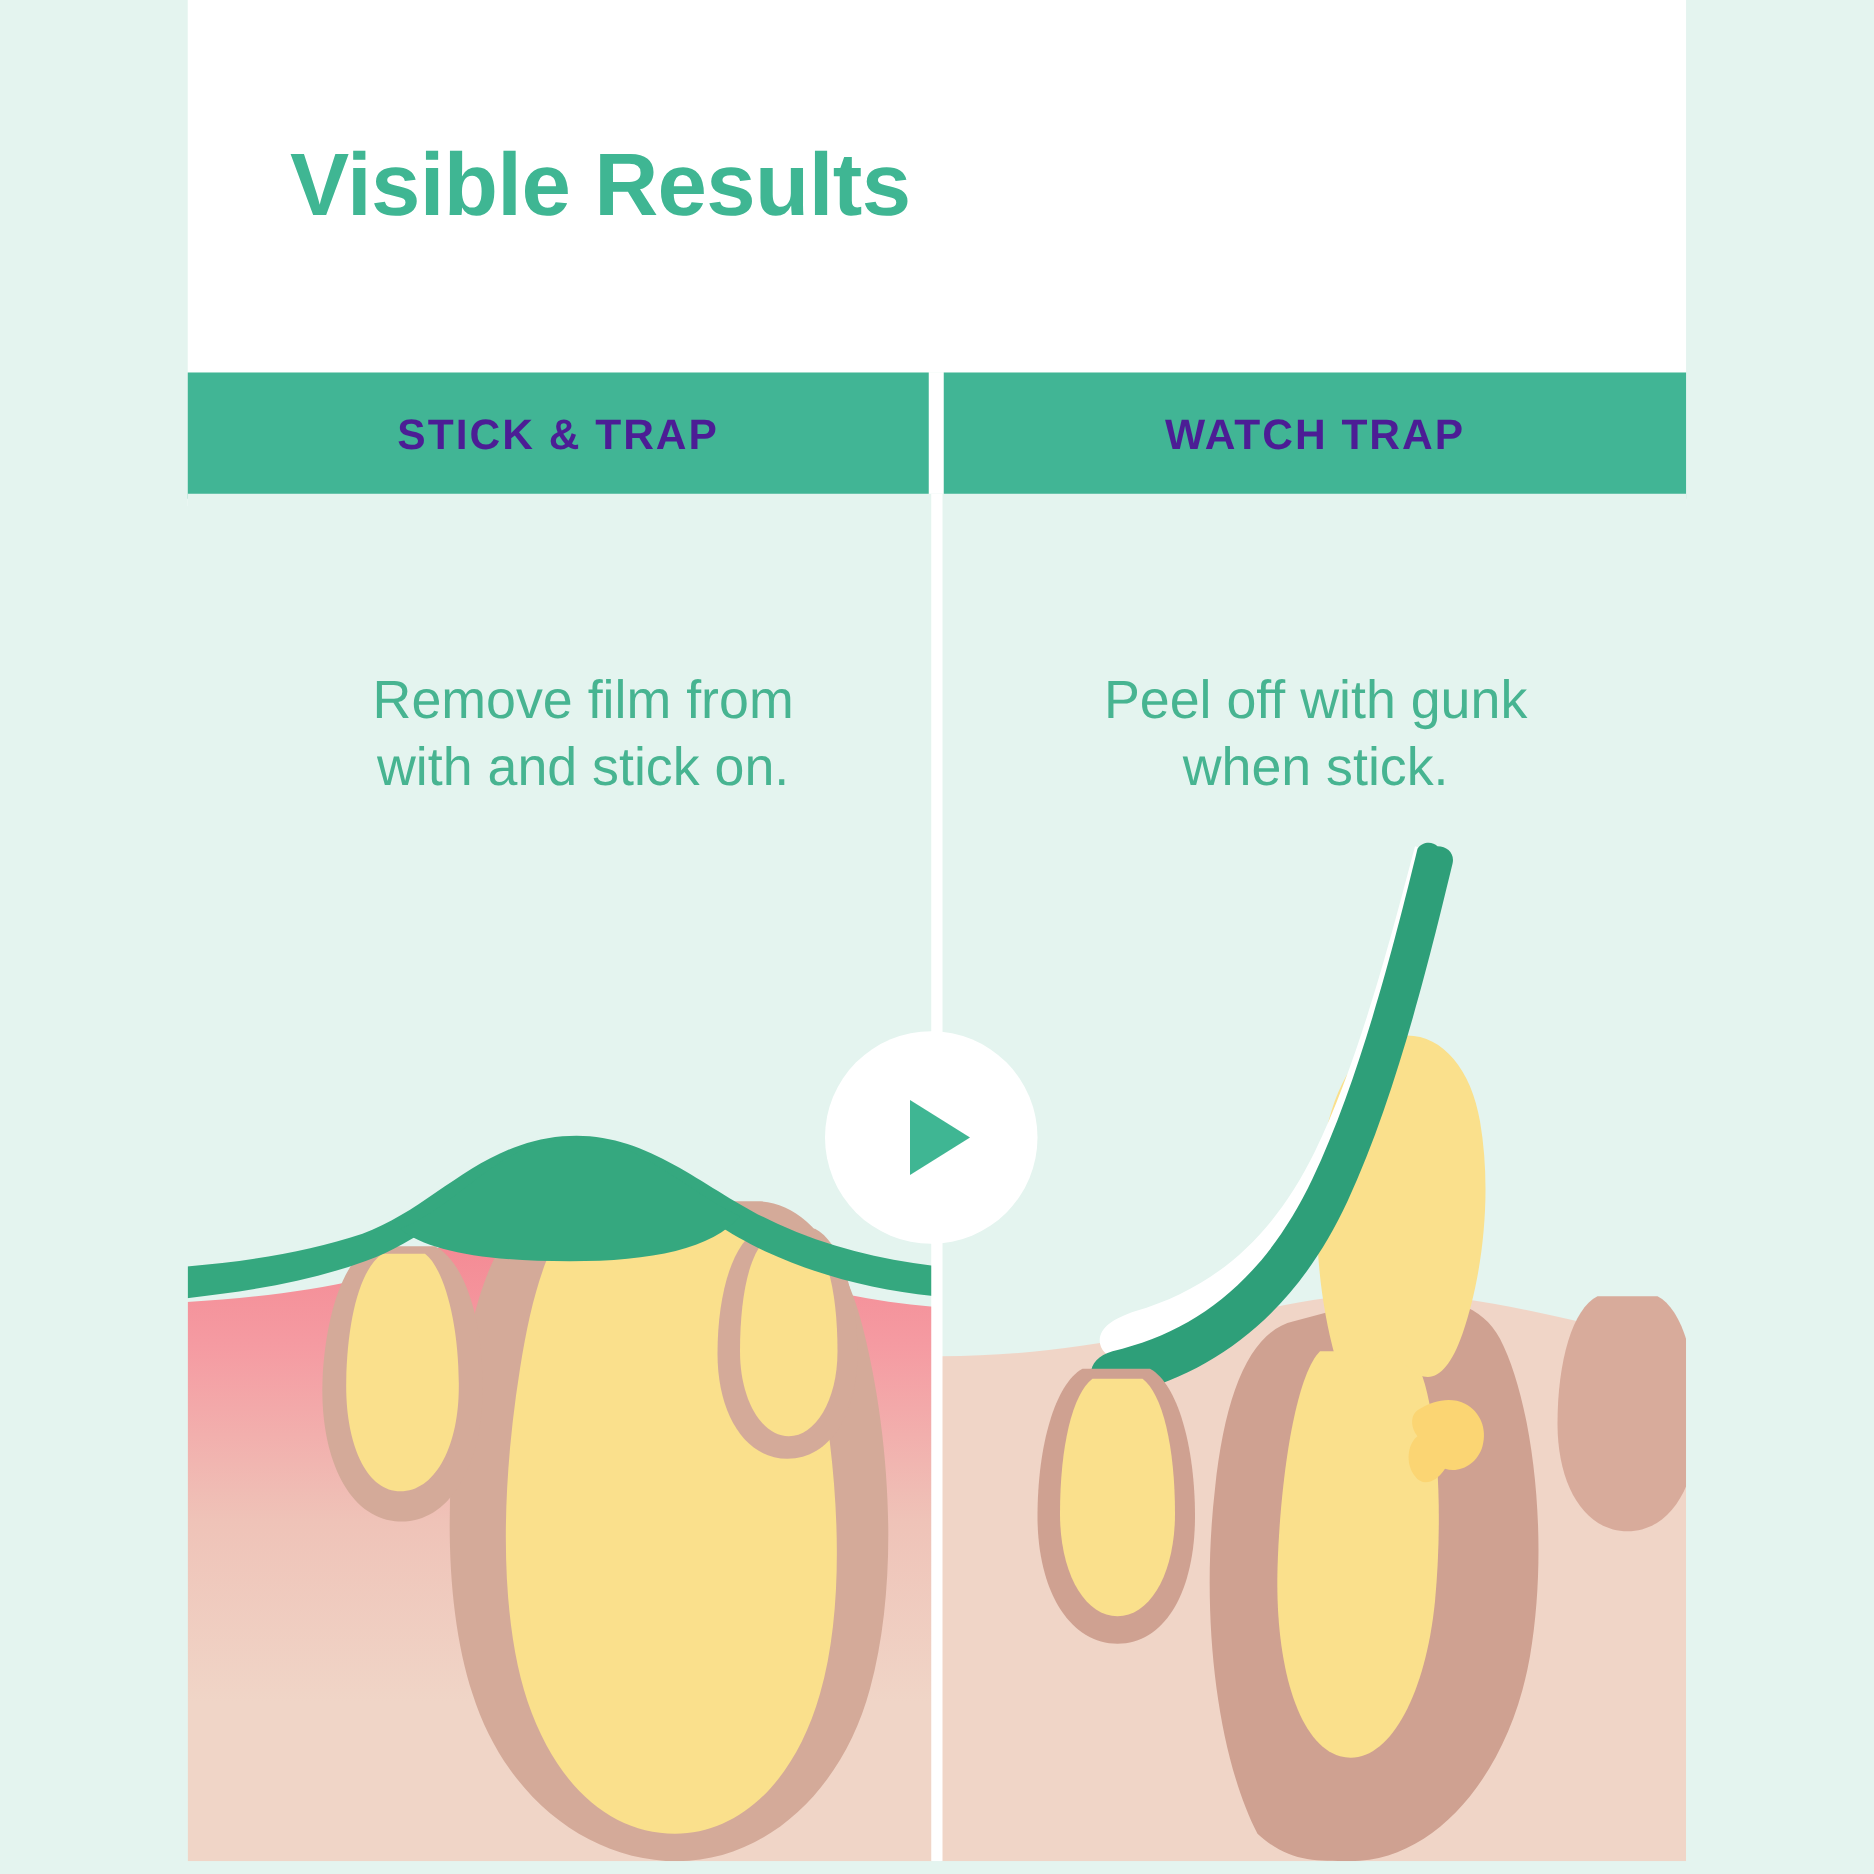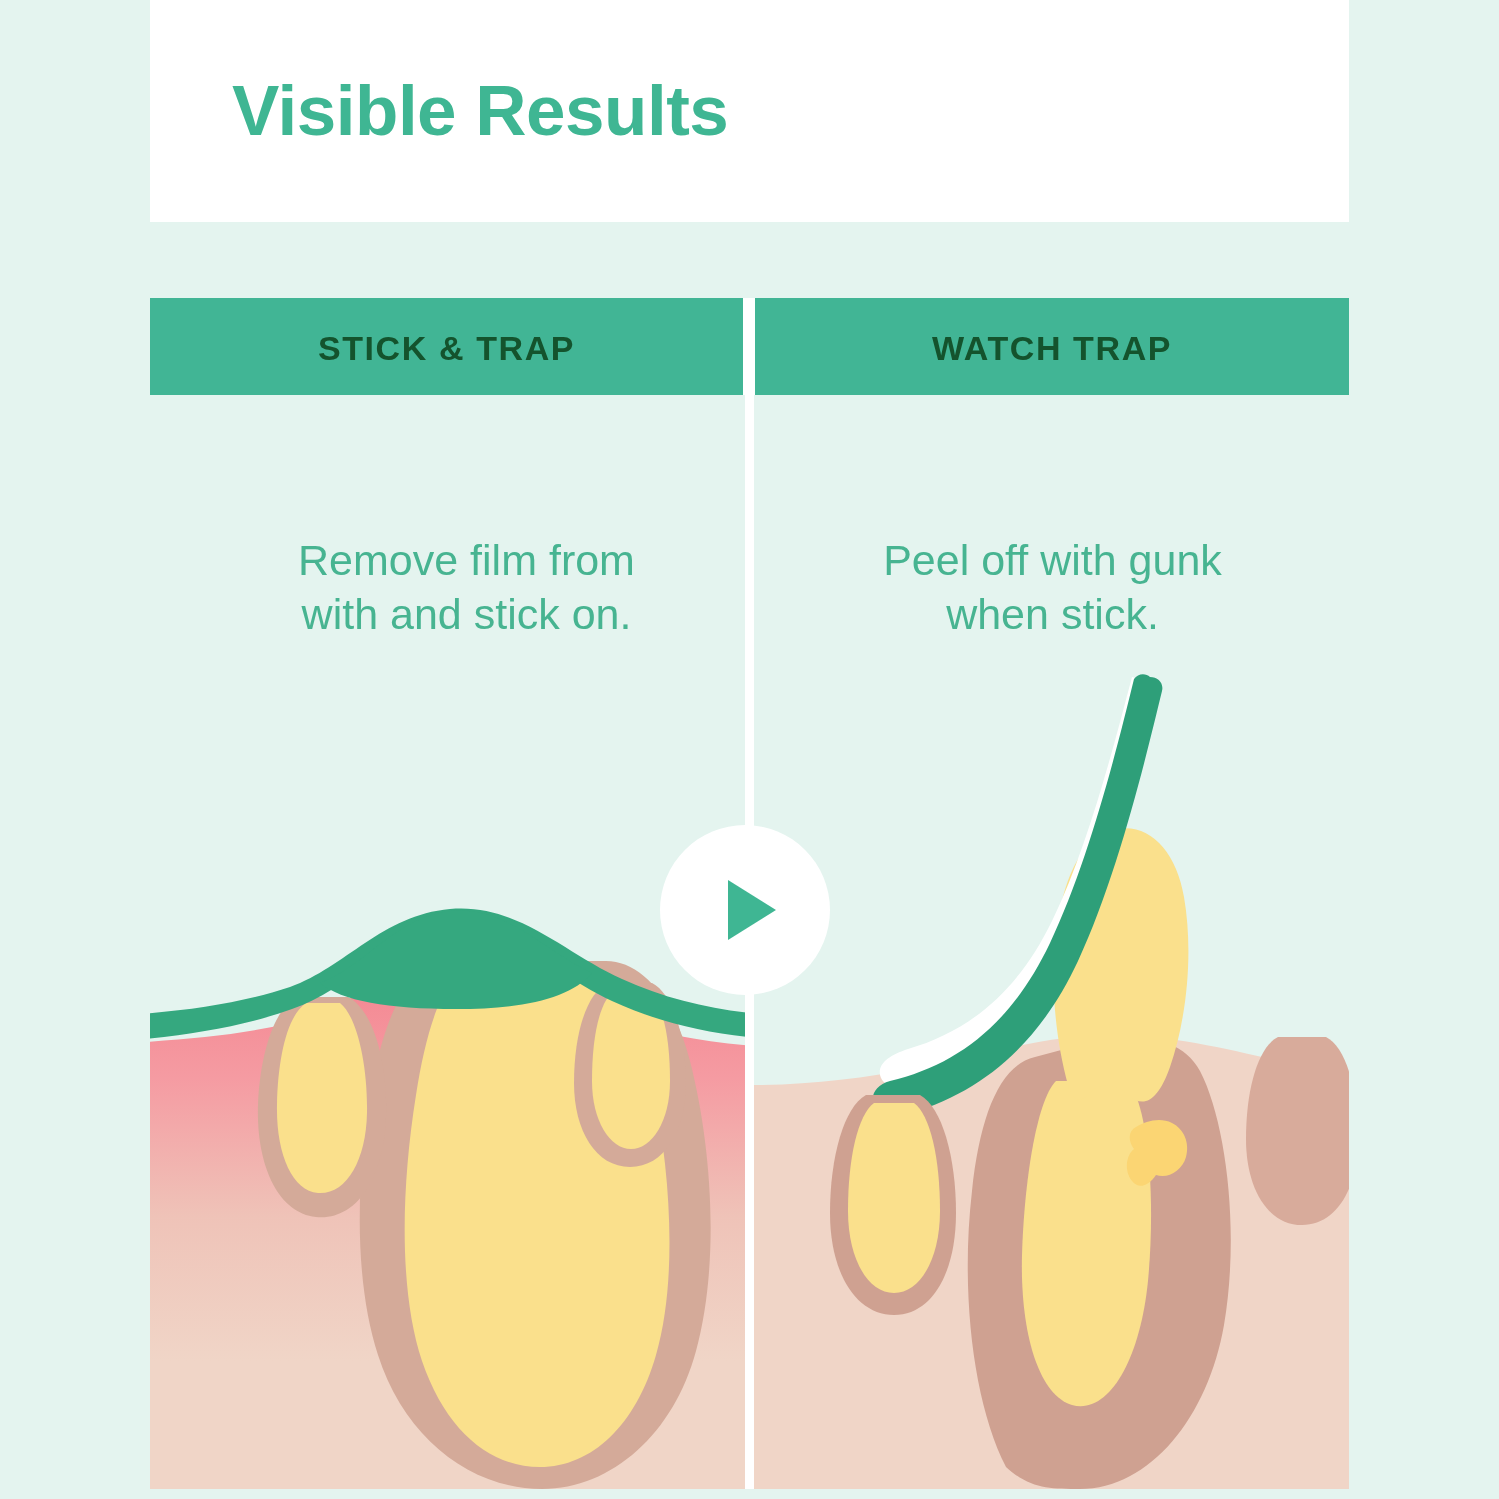--- a/index.html
+++ b/index.html
@@ -29,21 +29,21 @@
     width: 1199px;
     height: 1499px;
     overflow: hidden;
   }
 
   
   .title-block {
     position: absolute;
     left: 0; top: 0;
     width: 1199px;
-    height: 222px;
+    height: 298px;
     background: #ffffff;
     box-sizing: border-box;
     padding-left: 82px;
     display: flex;
     flex-direction: column;
     justify-content: center;
   }
   .title-line {
     color: #3fb693;
     font-family: "Liberation Sans", sans-serif;
@@ -67,21 +67,21 @@
     top: 0;
     height: 101px;
     background: #41b595;
     display: flex;
     align-items: center;
     justify-content: center;
   }
   .headbar.left  { left: 0px;   width: 593px; }
   .headbar.right { left: 605px; width: 594px; }
   .headbar-label {
-    color: #14532d;
+    color: #4c1d95;
     font-size: 34px;
     font-weight: bold;
     letter-spacing: 1.6px;
     font-family: "Liberation Sans", sans-serif;
   }
 
   
   .stage {
     position: absolute;
     left: 0; top: 395px;

